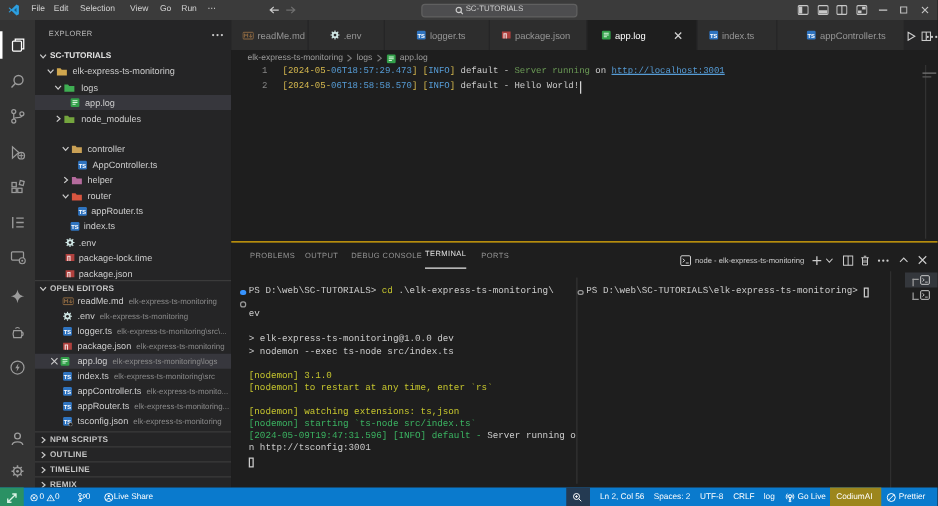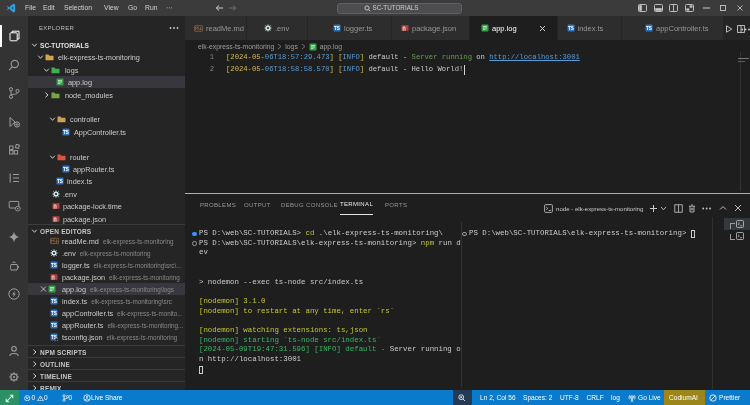--- a/index.html
+++ b/index.html
@@ -198,20 +198,29 @@
       </svg>
       <span class="tl" style="left:42px">controller</span>
     </div>
 <div class="tr" style="top:109.6px">
       <svg class="ic" style="left:34px" width="8" height="8" viewBox="0 0 8 8">
         <rect x="0.5" y="0.5" width="7" height="7" rx="1" fill="#2f74c0"></rect>
         <text x="4" y="6" font-size="4.6" font-weight="bold" fill="#ffffff" text-anchor="middle" font-family="Liberation Sans">TS</text>
       </svg>
       <span class="tl" style="left:46px">AppController.ts</span>
     </div>
+<div class="tr" style="top:122.0px">
+      <svg class="ic" style="left:21px" width="7" height="7" viewBox="0 0 7 7">
+        <path d="M2.4 1.2 L5 3.5 L2.4 5.8" stroke="#cccccc" stroke-width="1" fill="none"></path>
+      </svg>
+      <svg class="ic" style="left:29px" width="9" height="8" viewBox="0 0 9 8">
+        <path d="M0.5 1.5 H3.4 L4.4 2.7 H8.5 V7.3 H0.5 Z" fill="#b56b9d"></path>
+      </svg>
+      <span class="tl" style="left:42px">helper</span>
+    </div>
 <div class="tr" style="top:134.4px">
       <svg class="ic" style="left:21px" width="7" height="7" viewBox="0 0 7 7">
         <path d="M1.2 2.2 L3.5 4.8 L5.8 2.2" stroke="#cccccc" stroke-width="1" fill="none"></path>
       </svg>
       <svg class="ic" style="left:29px" width="9" height="8" viewBox="0 0 9 8">
         <path d="M0.5 1.5 H3.4 L4.4 2.7 H8.5 V7.3 H0.5 Z" fill="#d8553f"></path>
       </svg>
       <span class="tl" style="left:42px">router</span>
     </div>
 <div class="tr" style="top:146.8px">
@@ -479,31 +488,31 @@
     </svg>
 <svg class="a" style="left:534px;top:11px" width="8" height="6" viewBox="0 0 8 6">
       <path d="M1 4.5 L4 1.5 L7 4.5" stroke="#cccccc" stroke-width="0.9" fill="none"></path>
     </svg>
 <svg class="a" style="left:549px;top:10px" width="8" height="8" viewBox="0 0 8 8">
       <path d="M1 1 L7 7 M7 1 L1 7" stroke="#cccccc" stroke-width="0.9"></path>
     </svg>
 <div class="a" style="left:7px;top:37.6px;width:4.6px;height:4.6px;border-radius:50%;background:#3794ff"></div>
     <div class="tln mono" style="left:14px;top:35.0px"><span class="wh">PS D:\web\SC-TUTORIALS&gt; </span><span class="y">cd</span><span class="wh"> .\elk-express-ts-monitoring\</span></div>
     <div class="a" style="left:7px;top:47.300000000000004px;width:4.6px;height:4.6px;border-radius:50%;border:0.9px solid #9a9a9a"></div>
-    <div class="tln mono" style="left:14px;top:44.7px"><span class="wh">PS D:\web\SC-TUTORIALS\elk-express-ts-monitoring&gt; </span><span class="y">npm</span><span class="wh"> run d</span></div>
     <div class="tln mono" style="left:14px;top:54.4px"><span class="wh">ev</span></div>
     <div class="tln mono" style="left:14px;top:64.1px"></div>
+    <div class="tln mono" style="left:14px;top:73.8px"><span class="wh">&gt; elk-express-ts-monitoring@1.0.0 dev</span></div>
     <div class="tln mono" style="left:14px;top:83.5px"><span class="wh">&gt; nodemon --exec ts-node src/index.ts</span></div>
     <div class="tln mono" style="left:14px;top:93.19999999999999px"></div>
     <div class="tln mono" style="left:14px;top:102.89999999999999px"><span class="y">[nodemon] 3.1.0</span></div>
     <div class="tln mono" style="left:14px;top:112.6px"><span class="y">[nodemon] to restart at any time, enter `rs`</span></div>
     <div class="tln mono" style="left:14px;top:132.0px"><span class="y">[nodemon] watching extensions: ts,json</span></div>
     <div class="tln mono" style="left:14px;top:141.7px"><span class="g">[nodemon] starting `ts-node src/index.ts`</span></div>
     <div class="tln mono" style="left:14px;top:151.39999999999998px"><span class="g">[2024-05-09T19:47:31.596] [INFO] default -</span><span class="wh"> Server running o</span></div>
-    <div class="tln mono" style="left:14px;top:161.1px"><span class="wh">n http://localhost:3001</span></div>
+    <div class="tln mono" style="left:14px;top:161.1px"><span class="wh">n http://tsconfig:3001</span></div>
     <div class="a" style="left:14px;top:171.6px;width:4.4px;height:8.2px;border:0.9px solid #cccccc"></div>
     <div class="tln mono" style="left:14px;top:170.79999999999998px"></div>
 <div class="a" style="left:276px;top:28px;width:1px;height:165px;background:#333333"></div>
 <div class="a" style="left:277px;top:37.6px;width:4.6px;height:4.6px;border-radius:50%;border:0.9px solid #9a9a9a"></div>
     <div class="tln mono" style="left:284px;top:35px"><span class="wh">PS D:\web\SC-TUTORIALS\elk-express-ts-monitoring&gt; </span></div>
     <div class="a" style="left:506px;top:35.8px;width:4.4px;height:8.2px;border:0.9px solid #cccccc"></div>
 <div class="a" style="left:527px;top:23px;width:1px;height:174px;background:#2f2f2f"></div>
 <div class="a" style="left:539px;top:24px;width:26px;height:12px;background:#34373c"></div>
 <div class="a" style="left:545px;top:28.5px;width:4.5px;height:6px;border-left:1px solid #9a9a9a;border-top:1px solid #9a9a9a"></div>
 <div class="a" style="left:551px;top:26px">

